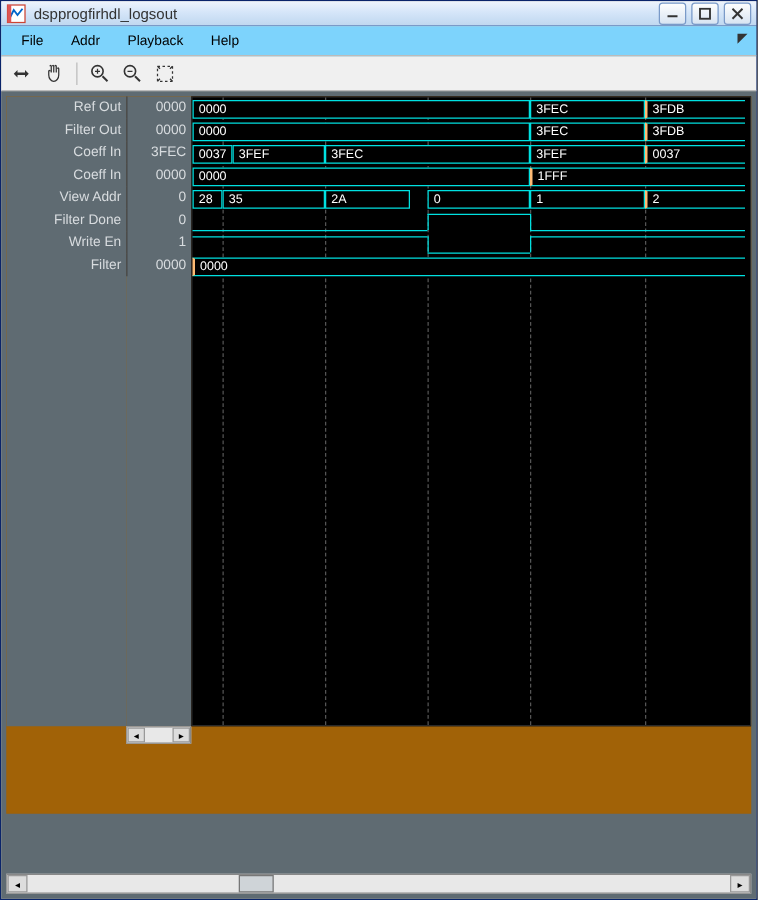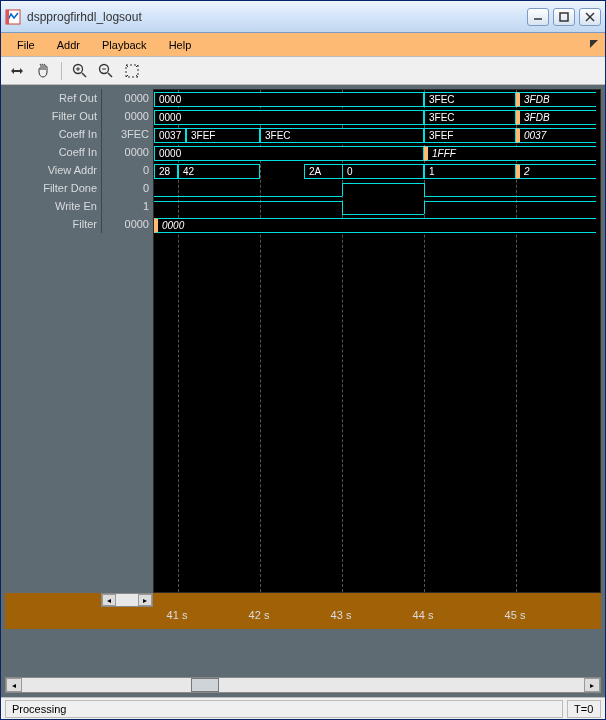--- a/index.html
+++ b/index.html
@@ -1,41 +1,41 @@
 <!DOCTYPE html>
 <html><head>
 <meta charset="utf-8">
 <style>
 * { box-sizing: border-box; margin: 0; padding: 0; }
 body { font-family: Tahoma, Arial, sans-serif; font-size: 11px; background: #d4d0c8; width: 606px; height: 720px; overflow: hidden; }
 .window { width: 606px; height: 720px; display: flex; flex-direction: column; border: 1px solid #0a246a; }
-.titlebar { height: 32px; background: linear-gradient(to bottom, #eef4fc 0%, #d6e6f9 45%, #c0d8f0 100%); display: flex; align-items: center; padding: 0 4px; border-bottom: 1px solid #7a9ac8; }
+.titlebar { height: 20px; background: linear-gradient(to bottom, #eef4fc 0%, #d6e6f9 45%, #c0d8f0 100%); display: flex; align-items: center; padding: 0 4px; border-bottom: 1px solid #7a9ac8; }
 .titlebar-icon { width: 16px; height: 16px; margin-right: 6px; display: inline-flex; }
 .titlebar-title { flex: 1; color: #333; font-size: 12px; }
 .titlebar-buttons { display: flex; gap: 4px; }
 .titlebar-btn { width: 22px; height: 18px; background: linear-gradient(#fefefe,#d8e4f2); border: 1px solid #7a9ac8; border-radius: 3px; display: flex; align-items: center; justify-content: center; cursor: pointer; }
 .titlebar-btn svg { width: 10px; height: 10px; }
-.menubar { height: 24px; background: #fdba74; display: flex; align-items: center; padding: 0 6px; gap: 2px; border-bottom: 1px solid #bbb; position: relative; }
+.menubar { height: 24px; background: #7dd3fc; display: flex; align-items: center; padding: 0 6px; gap: 2px; border-bottom: 1px solid #bbb; position: relative; }
 .menu-item { padding: 3px 10px; cursor: pointer; }
 .menubar-right { margin-left: auto; }
 .toolbar { height: 28px; background: #f0f0f0; display: flex; align-items: center; padding: 0 4px; gap: 2px; border-bottom: 1px solid #bbb; }
 .tb-btn { width: 24px; height: 22px; display: flex; align-items: center; justify-content: center; cursor: pointer; border: 1px solid transparent; }
 .tb-sep { width: 1px; height: 18px; background: #bbb; margin: 0 4px; }
 .content { flex: 1; background: #5f6b72; display: flex; flex-direction: column; padding: 4px; gap: 4px; overflow: hidden; }
 .wave-area { flex: 1; display: flex; flex-direction: column; background: #a16207; overflow: hidden; }
 .wave-top { flex: 0 0 auto; display: flex; height: 504px; }
 .sig-names { width: 96px; background: #5f6b72; }
 .sig-vals { width: 52px; background: #5f6b72; }
 .sig-row { height: 18px; display: flex; align-items: center; justify-content: flex-end; padding: 0 4px; color: #d8dcdf; font-size: 11px; }
 .sig-val-row { height: 18px; display: flex; align-items: center; justify-content: flex-end; padding: 0 4px; color: #d8dcdf; font-size: 11px; border-left: 1px solid #444; }
 .wave-canvas { flex: 1; position: relative; background: #000; border: 1px solid #2a2a2a; }
 .grid-line { position: absolute; top: 0; bottom: 0; width: 0; border-left: 1px dashed #555; }
 .sig-band { position: absolute; left: 0; right: 0; height: 16px; }
 .bus { position: absolute; top: 0; height: 15px; background: #000; border: 1px solid #00e0e0; display: flex; align-items: center; padding-left: 4px; color: #fff; font-size: 10px; overflow: hidden; }
-.bus-half { position: absolute; top: 0; height: 15px; background: #000; border-top: 1px solid #00e0e0; border-bottom: 1px solid #00e0e0; border-left: 4px solid #fdba74; display: flex; align-items: center; padding-left: 4px; color: #fff; font-size: 10px; overflow: hidden; font-style: italic; }
+.bus-half { position: absolute; top: 0; height: 15px; background: #000; border-top: 1px solid #00e0e0; border-bottom: 1px solid #00e0e0; border-left: 2px solid #fdba74; display: flex; align-items: center; padding-left: 4px; color: #fff; font-size: 10px; overflow: hidden; }
 .logic-line { position: absolute; height: 0; border-top: 1px solid #00e0e0; }
 .logic-v { position: absolute; width: 0; border-left: 1px solid #00e0e0; }
 .hscroll-mini { height: 14px; display: flex; margin-top: 0; }
 .hscroll-mini .spacer { width: 96px; }
 .hscroll-mini .mini { width: 52px; display: flex; align-items: center; background: #e8e8e8; border: 1px solid #888; }
 .arrow-btn { width: 14px; height: 12px; background: #ddd; border: 1px solid #999; display: flex; align-items: center; justify-content: center; font-size: 8px; cursor: pointer; }
 .time-ruler { height: 20px; display: flex; }
 .time-ruler .spacer { width: 148px; }
 .time-ticks { flex: 1; position: relative; }
 .tick-label { position: absolute; top: 2px; color: #d8dcdf; font-size: 11px; transform: translateX(-50%); }
@@ -172,22 +172,22 @@
               <div class="bus" style="left: 106px; width: 164px;">3FEC</div>
               <div class="bus" style="left: 270px; width: 92px;">3FEF</div>
               <div class="bus-half" style="left: 362px; width: 80px;">0037</div>
             </div>
             <div class="sig-band" style="top: 56px;">
               <div class="bus" style="left: 0px; width: 270px;">0000</div>
               <div class="bus-half" style="left: 270px; width: 172px;">1FFF</div>
             </div>
             <div class="sig-band" style="top: 74px; text-align: right;">
               <div class="bus" style="left: 0px; width: 24px;">28</div>
-              <div class="bus" style="left: 24px; width: 82px;">42</div>
-              <div class="bus" style="left: 106px; width: 68px; margin-left: 44px;">2A</div>
+              <div class="bus" style="left: 24px; width: 82px;">35</div>
+              <div class="bus" style="left: 106px; width: 68px;">2A</div>
               <div class="bus" style="left: 188px; width: 82px;">0</div>
               <div class="bus" style="left: 270px; width: 92px;">1</div>
               <div class="bus-half" style="left: 362px; width: 80px;">2</div>
             </div>
             <div class="sig-band" style="top: 92px;">
               <div class="logic-line" style="left: 0px; width: 188px; top: 14px;"></div>
               <div class="logic-line" style="left: 188px; width: 82px; top: 1px;"></div>
               <div class="logic-v" style="left: 188px; top: 1px; height: 13px;"></div>
               <div class="logic-line" style="left: 270px; width: 172px; top: 14px;"></div>
               <div class="logic-v" style="left: 270px; top: 1px; height: 13px;"></div>
@@ -208,39 +208,28 @@
         <div class="spacer"></div>
         <div class="mini">
           <div class="arrow-btn">◂</div>
           <div style="flex:1"></div>
           <div class="arrow-btn">▸</div>
         </div>
         <div style="flex:1"></div>
       </div>
       <div class="time-ruler">
         <div class="spacer"></div>
-        <div class="time-ticks" id="time-ticks">
-            <div class="tick-label" style="left: 24px;">41 s</div>
-            <div class="tick-label" style="left: 106px;">42 s</div>
-            <div class="tick-label" style="left: 188px;">43 s</div>
-            <div class="tick-label" style="left: 270px;">44 s</div>
-            <div class="tick-label" style="left: 362px;">45 s</div>
-          </div>
       </div>
     </div>
 
     <div style="height:40px"></div>
 
     <div class="big-hscroll">
       <div class="arrow-btn" style="width:16px;height:14px">◂</div>
       <div class="track">
         <div class="thumb" id="main-thumb" style="left: 30%; width: 5%;"></div>
       </div>
       <div class="arrow-btn" style="width:16px;height:14px">▸</div>
     </div>
   </div>
 
-  <div class="statusbar">
-    <div class="status-cell status-flex">Processing</div>
-    <div class="status-cell" style="min-width:34px">T=0</div>
-  </div>
 
 </div>
 
 </body></html>

